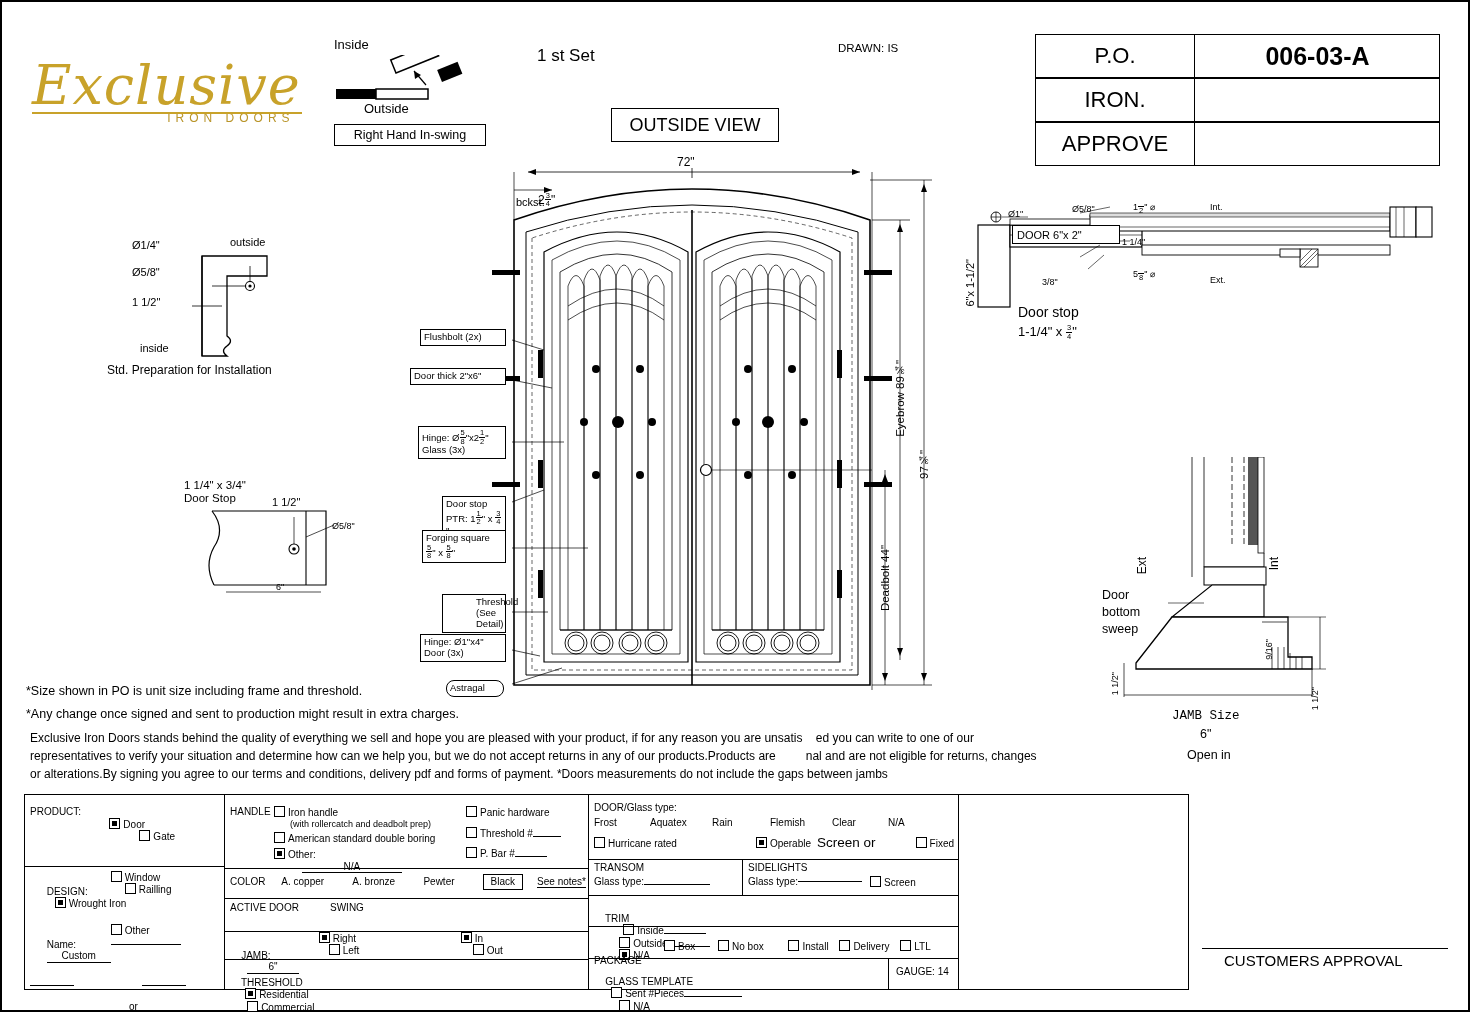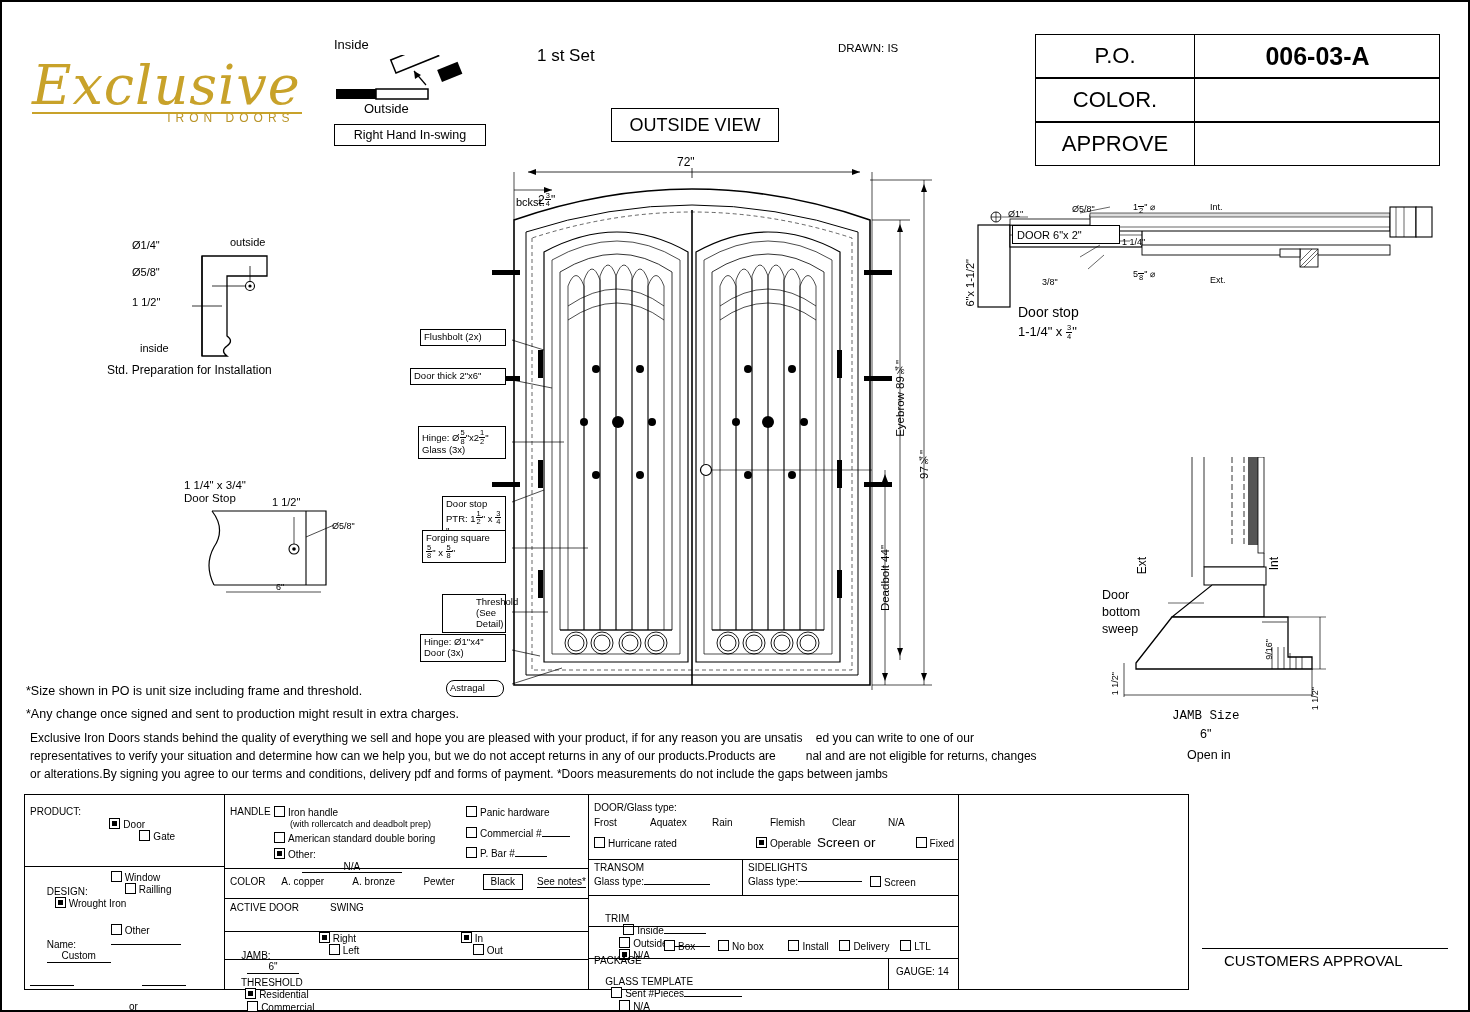--- a/index.html
+++ b/index.html
@@ -56,21 +56,21 @@
 
   <div class="abs box ctr" style="left:609px;top:106px;width:168px;height:34px;font-size:18px;">OUTSIDE VIEW</div>
 
   <div class="abs" style="left:1033px;top:32px;width:405px;height:132px;padding-left:10px;">
     <div class="box" style="position:absolute;left:0;top:0;width:405px;height:44px;"></div>
     <div class="box" style="position:absolute;left:0;top:44px;width:405px;height:44px;"></div>
     <div class="box" style="position:absolute;left:0;top:88px;width:405px;height:44px;"></div>
     <div class="box" style="position:absolute;left:0;top:0;width:160px;height:132px;"></div>
     <div class="abs ctr" style="left:0;top:0;width:160px;height:44px;font-size:22px;">P.O.</div>
     <div class="abs ctr" style="left:160px;top:0;width:245px;height:44px;font-size:25px;font-weight:bold;">006-03-A</div>
-    <div class="abs ctr" style="left:0;top:44px;width:160px;height:44px;font-size:22px;">COLOR.</div>
+    <div class="abs ctr" style="left:0;top:44px;width:160px;height:44px;font-size:22px;">IRON.</div>
     <div class="abs ctr" style="left:160px;top:44px;width:245px;height:44px;font-size:19px;"></div>
     <div class="abs ctr" style="left:0;top:88px;width:160px;height:44px;font-size:22px;">APPROVE</div>
     <div class="abs ctr" style="left:160px;top:88px;width:245px;height:44px;font-size:19px;"></div>
   </div>
 
   <div class="abs" style="left:130px;top:222px;width:300px;height:160px;">
     <svg width="200" height="120" style="position:absolute;left:40px;top:22px;">
       <path d="M30 10 L95 10 L95 30 L55 30 L55 90 Q62 95 55 100 Q48 105 55 110 L30 110 Z" fill="#fff" stroke="#000" stroke-width="1.3"></path>
       <path d="M30 10 L30 110" stroke="#000" stroke-width="1.3"></path>
       <circle cx="78" cy="40" r="4.5" fill="#fff" stroke="#000" stroke-width="1.1"></circle>
@@ -399,21 +399,21 @@
       <div class="txt sm" style="width:44px;">HANDLE :</div>
       <div style="flex:1;">
         <div class="txt sm"><span class="cb"></span><span>Iron handle</span></div>
         <div class="txt tiny" style="margin-left:16px;">(with rollercatch and deadbolt prep)</div>
         <div class="txt sm" style="margin-top:3px;"><span class="cb"></span><span>American standard double boring</span></div>
         <div class="txt sm" style="margin-top:4px;"><span class="cb on"></span><span>Other:</span>
           <span class="ul" style="min-width:100px;">N/A</span></div>
       </div>
       <div style="width:120px;">
         <div class="txt sm"><span class="cb"></span><span>Panic hardware</span></div>
-        <div class="txt sm" style="margin-top:8px;"><span class="cb"></span><span>Commercial #</span><span class="ul" style="min-width:28px;"></span></div>
+        <div class="txt sm" style="margin-top:8px;"><span class="cb"></span><span>Threshold #</span><span class="ul" style="min-width:28px;"></span></div>
         <div class="txt sm" style="margin-top:8px;"><span class="cb"></span><span>P. Bar #</span><span class="ul" style="min-width:32px;"></span></div>
       </div>
     </div>
   </div>
   <div class="abs" style="left:222px;top:866px;width:365px;height:1px;background:#000;"></div>
 
   <div class="abs" style="left:228px;top:872px;width:356px;">
     <div class="txt sm" style="display:flex;align-items:center;gap:0;">
       <span style="width:52px;">COLOR</span>
       <span style="width:72px;">A. copper</span>

